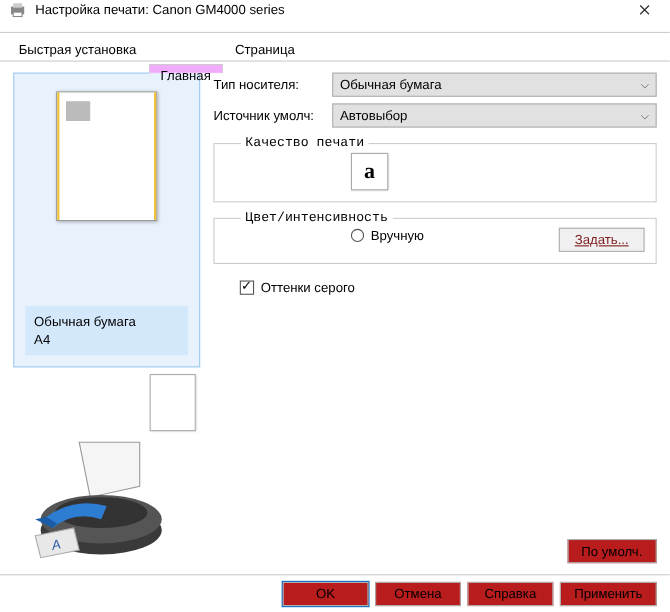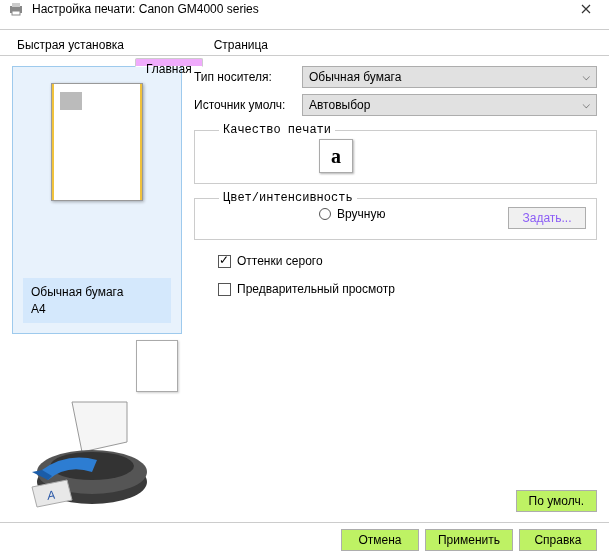--- a/index.html
+++ b/index.html
@@ -39,22 +39,22 @@
 .groupbox { border: 1px solid #ccc; padding: 8px 10px 10px; position: relative; margin-top: 8px; }
 .groupbox > .gb-title { position: absolute; top: -8px; left: 24px; background: #fff; padding: 0 4px; font-family: Liberation Mono, monospace; }
 .gb-body { display: flex; align-items: center; gap: 14px; }
 .gb-radios { display: flex; flex-direction: column; gap: 5px; }
 .radio { display: flex; align-items: center; gap: 6px; cursor: pointer; }
 .radio .dot { width: 12px; height: 12px; border: 1px solid #555; border-radius: 50%; position: relative; }
 .radio.checked .dot::after { content:''; position:absolute; inset:2px; border-radius:50%; background:#222; }
 
 .a-icon { width: 34px; height: 34px; border: 1px solid #aaa; display: flex; align-items: center; justify-content: center; font: bold 20px Georgia, serif; background: #fff; box-shadow: 1px 1px 2px rgba(0,0,0,.3); }
 
-.btn { height: 22px; min-width: 78px; padding: 0 12px; border: 1px solid #adadad; background: #bef264; cursor: pointer; }
-.btn:disabled { color: #8b5cf6; background: #f0f0f0; cursor: default; }
+.btn { height: 22px; min-width: 78px; padding: 0 12px; border: 1px solid #adadad; background: #b91c1c; cursor: pointer; }
+.btn:disabled { color: #7f1d1d; background: #f0f0f0; cursor: default; text-decoration: underline; }
 .btn.def { box-shadow: 0 0 0 1px #0078d7; }
 
 .checkbox { display: flex; align-items: center; gap: 6px; cursor: pointer; margin-top: 8px; padding-left: 24px; }
 .checkbox .box { width: 13px; height: 13px; border: 1px solid #555; background: #fff; position: relative; }
 .checkbox.checked .box::after { content: '✓'; position: absolute; top: -3px; left: 0; font-size: 12px; color: #000; }
 
 .default-row { margin-top: auto; display: flex; justify-content: flex-end; }
 
 .footer { border-top: 1px solid #ccc; padding: 6px 12px; display: flex; justify-content: flex-end; gap: 6px; height: 34px; align-items: center; }
 </style>
@@ -144,28 +144,25 @@
             <button class="btn" disabled="">Задать...</button>
           </div>
         </div>
       </div>
     </div>
 
     <div class="checkbox checked">
       <span class="box"></span>
         <span>Оттенки серого</span>
     </div>
-    <div class="checkbox">
-      <span class="box"></span>
-        <span>Предварительный просмотр</span>
-    </div>
 
     <div class="default-row">
       <button class="btn">По умолч.</button>
     </div>
   </div>
 </div>
 
 <div class="footer">
+  <button class="btn def">OK</button>
   <button class="btn">Отмена</button>
+  <button class="btn">Справка</button>
   <button class="btn">Применить</button>
-  <button class="btn">Справка</button>
 </div>
 
 </body></html>

